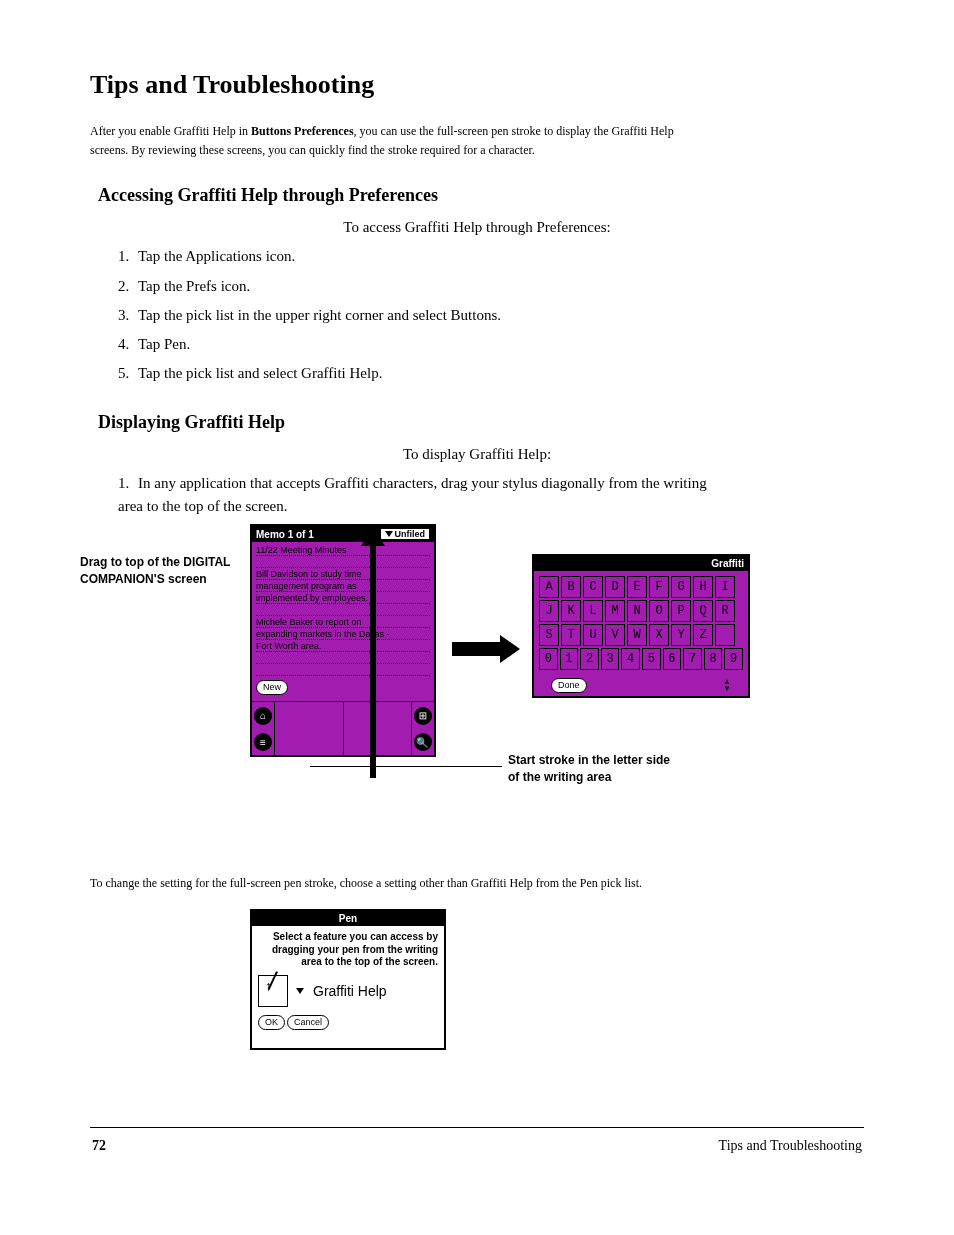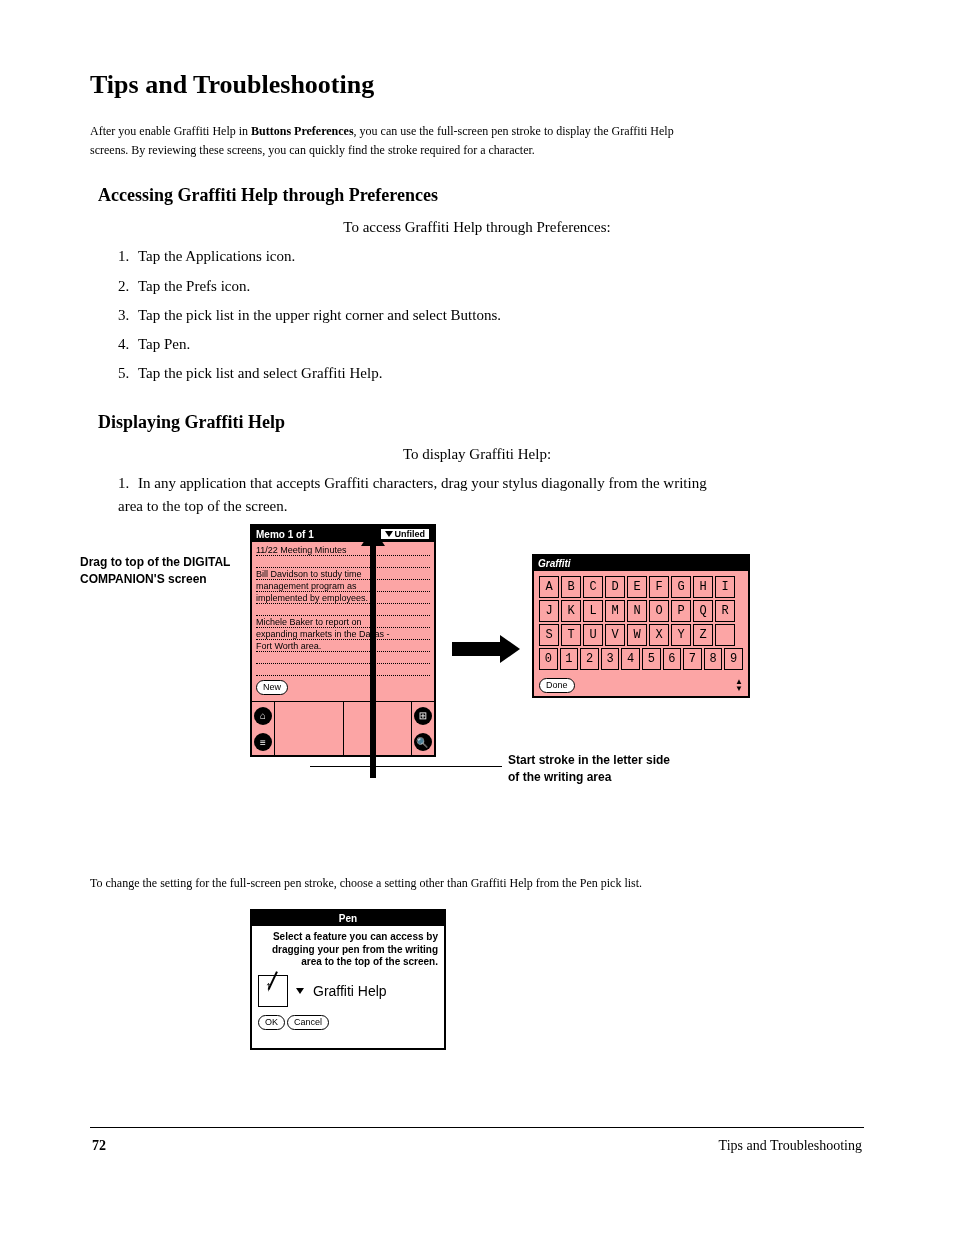--- a/index.html
+++ b/index.html
@@ -8,38 +8,38 @@
 h1 { font-size:26px; font-weight:bold; margin-bottom:22px; }
 .body-text { font-size:12px; line-height:1.55; margin-bottom:16px; max-width:620px; }
 .body-text b { font-weight:bold; }
 .section-title { font-size:18px; font-weight:bold; margin-top:26px; margin-bottom:10px;margin-left:8px; }
 .to-line { font-size:15px; line-height:1.55; margin-bottom:6px;text-align:center; }
 .step { font-size:15px; line-height:1.55; margin-left:28px; margin-bottom:6px; max-width:600px; }
 .step .num { display:inline-block; width:20px; }
 .callout { font-family: Arial, Helvetica, sans-serif; font-size:12px; font-weight:bold; position:absolute; width:160px; line-height:1.35; }
 .figure-area { position:relative; height:340px; margin:4px 0 10px 0; }
 
-.device { position:absolute; border:2px solid #000; background:#fca5a5; font-family: Arial, Helvetica, sans-serif; font-size:10px; }
+.device { position:absolute; border:2px solid #000; background:#a21caf; font-family: Arial, Helvetica, sans-serif; font-size:10px; }
 .titlebar { background:#000; color:#fff; font-weight:bold; padding:2px 4px; display:flex; justify-content:space-between; align-items:center; font-size:10px;}
 .titlebar .cat { background:#fff; color:#000; padding:0 4px; border:1px solid #000; font-size:9px; display:flex; align-items:center; gap:2px;}
 .memo-body { padding:2px 4px; }
 .memo-line { border-bottom:1px dotted #000; font-size:9px; line-height:12px; height:12px; white-space:nowrap; overflow:hidden;}
 .memo-blank { border-bottom:1px dotted #000; height:12px; }
 .btn { display:inline-block; border:1px solid #000; border-radius:8px; padding:0 6px; font-size:9px; background:#fff; line-height:13px;}
 .silkarea { border-top:1px solid #000; display:flex; align-items:stretch; height:54px;}
 .silk-col { display:flex; flex-direction:column; justify-content:space-around; align-items:center; width:22px;}
 .silk-icon { width:18px; height:18px; border-radius:50%; background:#000; color:#fff; display:flex; align-items:center; justify-content:center; font-size:10px;}
 .silk-mid { flex:1; border-left:1px solid #000; border-right:1px solid #000; display:flex;}
 .silk-half { flex:1; }
 .silk-half + .silk-half { border-left:1px solid #000;}
 
 .graf-grid { padding:4px; }
 .graf-row { display:flex; }
 .graf-cell { width:20px; height:22px; border:1px solid #000; margin:1px; display:flex; align-items:center; justify-content:center; font-size:12px; font-family: 'Courier New', monospace; }
-.graf-footer { display:flex; justify-content:space-between; padding:3px 5px;}
+.graf-footer { display:flex; justify-content:space-between; padding:3px 17px;}
 .scroll-arrows { display:flex; flex-direction:column; font-size:8px; line-height:7px;}
 
 .big-arrow { position:absolute; width:6px; background:#000; }
 .big-arrow::before { content:''; position:absolute; top:-14px; left:-9px; border-left:12px solid transparent; border-right:12px solid transparent; border-bottom:18px solid #000;}
 
 .h-arrow { position:absolute; height:14px; display:flex; align-items:center;}
 .h-arrow .shaft { height:14px; background:#000; }
 .h-arrow .head { width:0; height:0; border-top:14px solid transparent; border-bottom:14px solid transparent; border-left:20px solid #000;}
 
 .pointer { position:absolute; background:#000; height:1px; }
@@ -126,21 +126,21 @@
     </div>
 
     <div class="big-arrow" style="left:280px; top:18px; height:236px;"></div>
 
     <div class="h-arrow" style="left:362px; top:118px;">
       <div class="shaft" style="width:48px;"></div>
         <div class="head"></div>
     </div>
 
     <div class="device" style="left:442px; top:30px; width:218px;">
-      <div class="titlebar" style="justify-content:flex-start;font-style:italic;">
+      <div class="titlebar" style="justify-content:flex-end;">
         <span>Graffiti</span>
       </div>
       <div class="graf-grid">
         <div class="graf-row" id="grow0">
             <div class="graf-cell">A</div>
             <div class="graf-cell">B</div>
             <div class="graf-cell">C</div>
             <div class="graf-cell">D</div>
             <div class="graf-cell">E</div>
             <div class="graf-cell">F</div>

